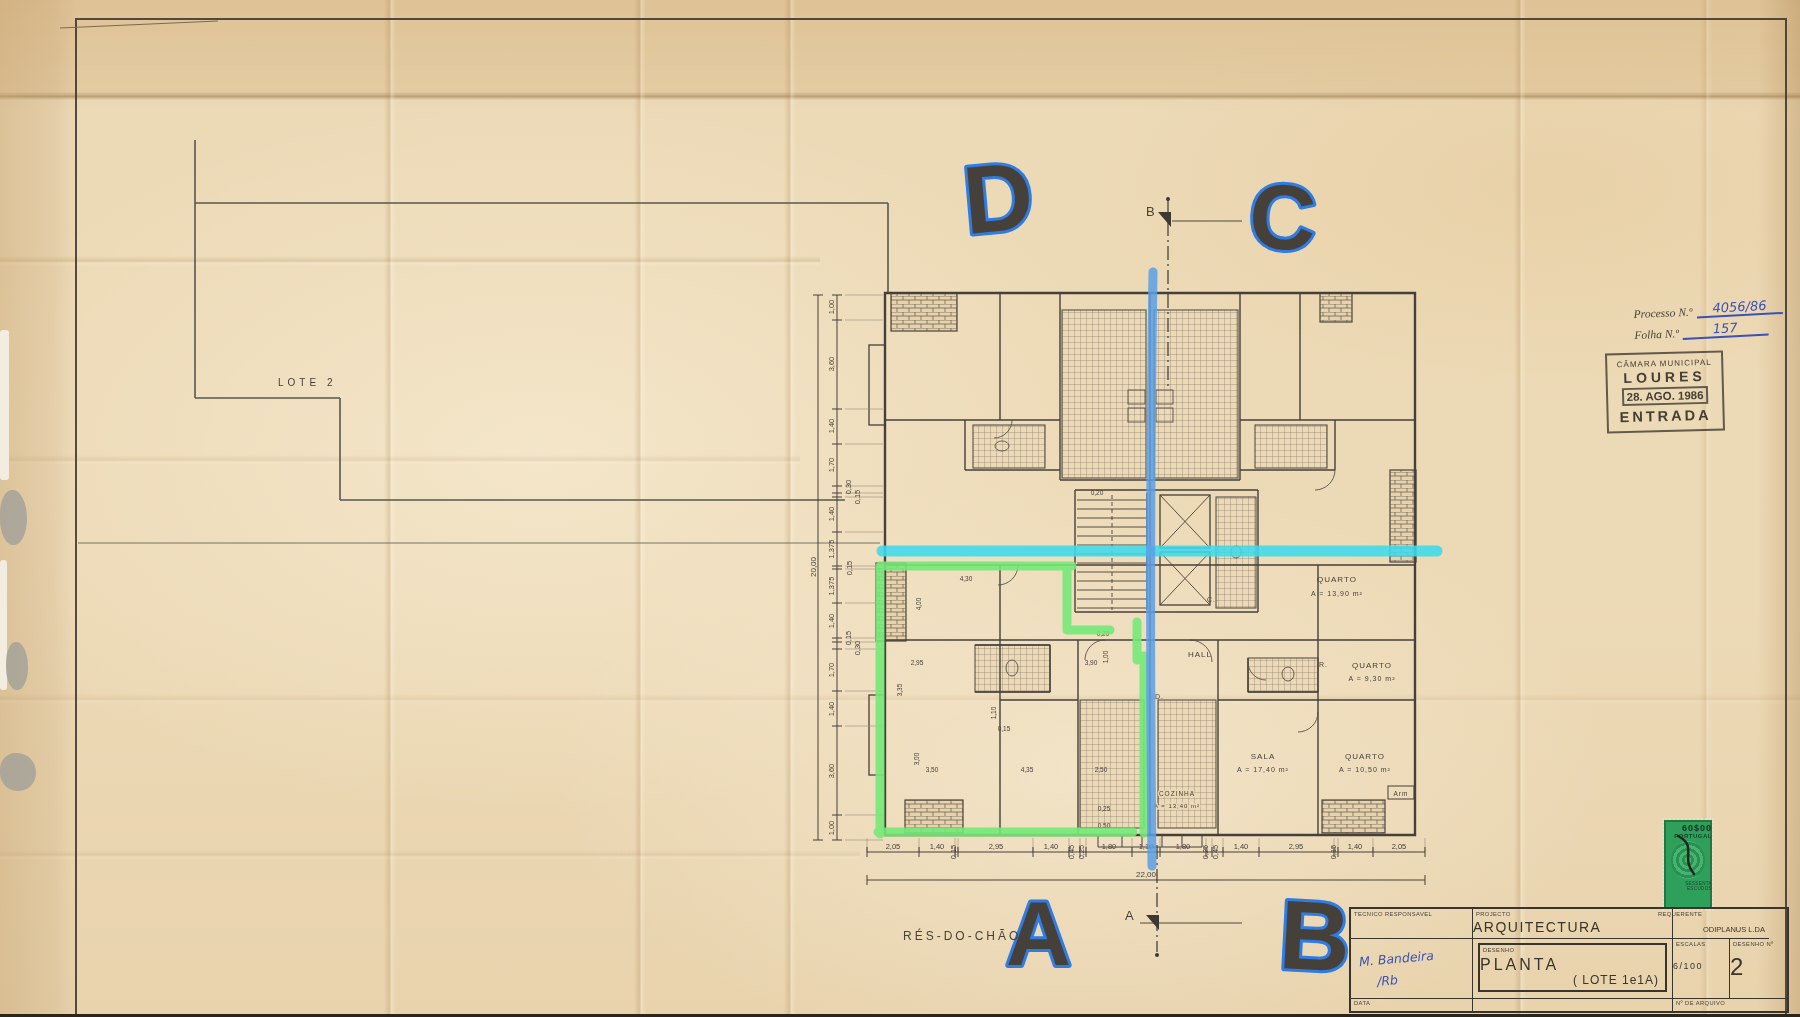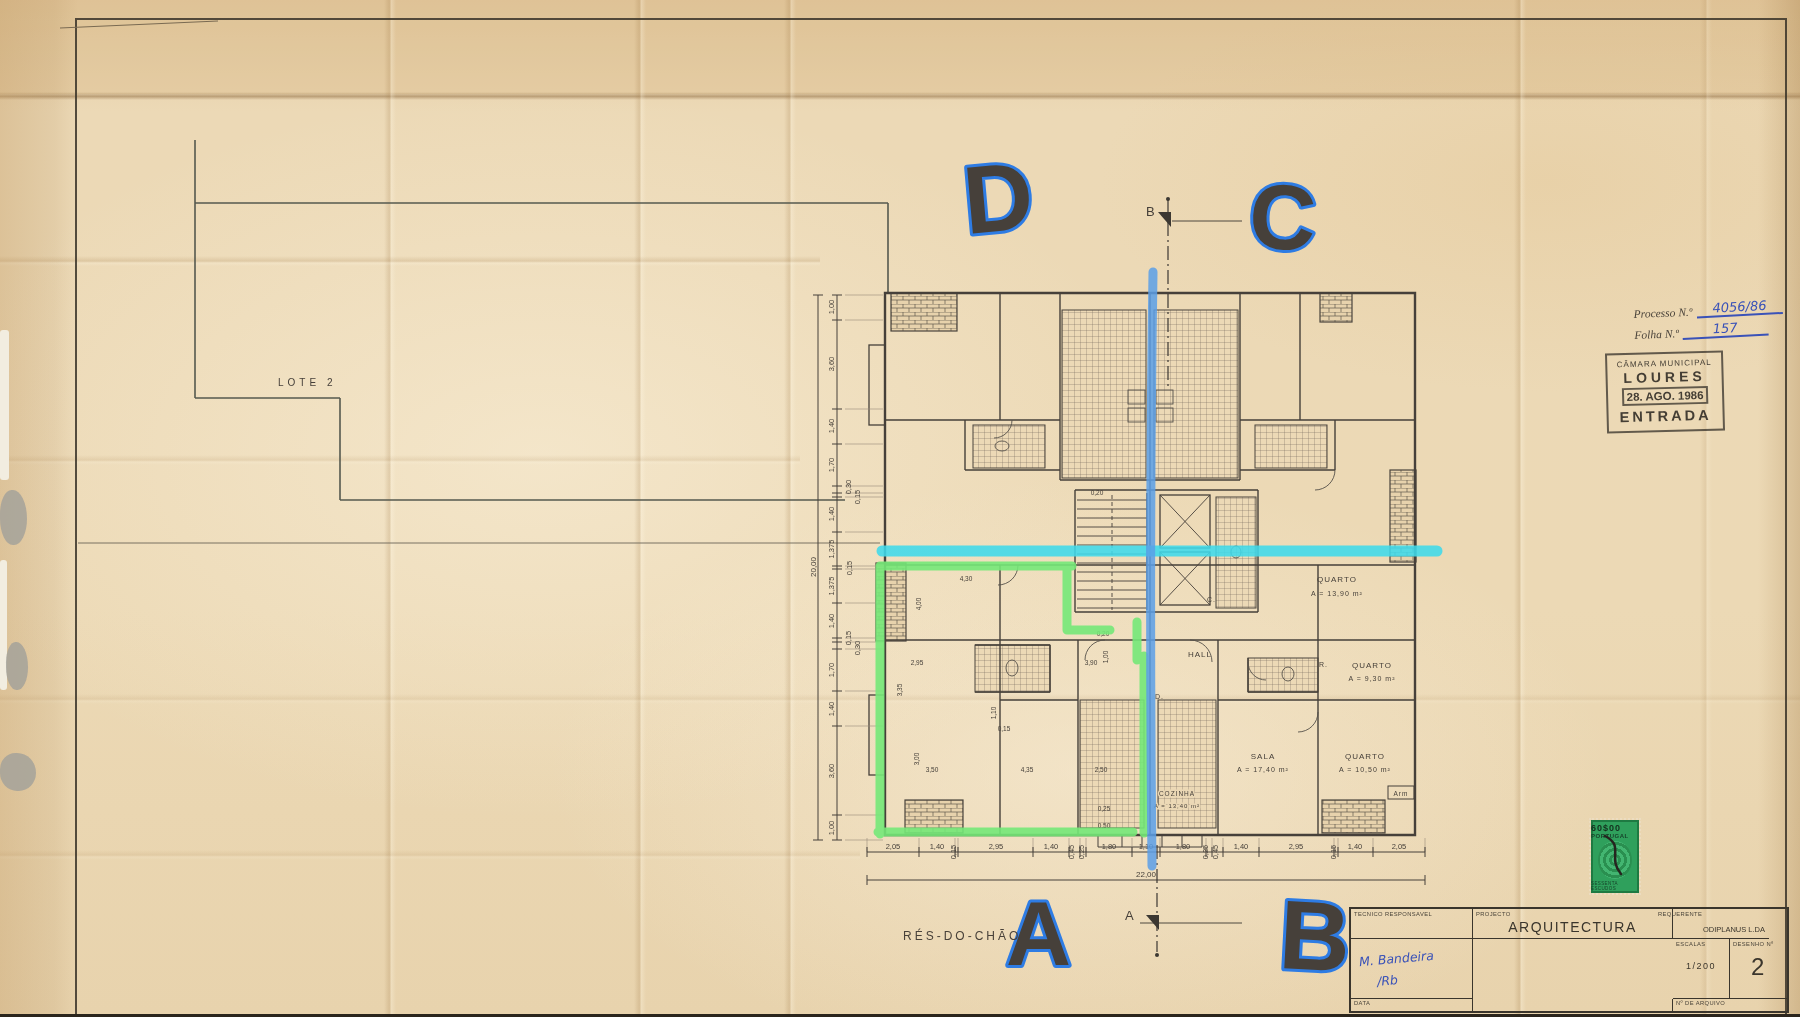--- a/index.html
+++ b/index.html
@@ -32,34 +32,34 @@
   .procval{font-family:"DejaVu Sans",sans-serif;font-style:italic;color:#3a52b8;font-size:13px;
     border-bottom:2px solid #3a52b8;min-width:86px;text-align:center;margin-left:4px;transform:rotate(-1deg)}
   
   .stamp{left:1606px;top:352px;width:106px;padding:5px 4px 6px 4px;border:2.5px solid rgba(44,40,34,.72);
     transform:rotate(-1.5deg);color:rgba(44,40,34,.88);text-align:center}
   .stamp .s1{font-size:8px;letter-spacing:1px;white-space:nowrap}
   .stamp .s2{font-size:14px;font-weight:bold;letter-spacing:4px;margin-top:1px}
   .stamp .s3{font-size:11.5px;font-weight:bold;border:2px solid rgba(44,40,34,.72);display:inline-block;padding:1px 3px;margin-top:2px;white-space:nowrap}
   .stamp .s4{font-size:14.5px;font-weight:bold;letter-spacing:3px;margin-top:3px}
   
-  .fiscal{left:1591px;top:820px;width:48px;height:73px;background:#2fa05c;outline:2px dotted #ecdcc0;
-    box-shadow:inset 0 0 0 2px #1e7a42;color:#14301e;text-align:left;overflow:hidden}
+  .fiscal{left:1664px;top:820px;width:48px;height:89px;background:#2fa05c;outline:2px dotted #ecdcc0;
+    box-shadow:inset 0 0 0 2px #1e7a42;color:#14301e;text-align:right;overflow:hidden}
   .fiscal .fv{font-size:9px;font-weight:bold;margin-top:3px;letter-spacing:1px}
   .fiscal .fc{font-size:6px;font-weight:bold;letter-spacing:.5px;color:#17442a}
   .fiscal .orn{width:34px;height:38px;margin:2px auto 0 auto;border-radius:50%;
     background:repeating-radial-gradient(circle at 50% 50%, #43b571 0 3px, #2a8f50 3px 6px)}
   .fiscal .fd{font-size:4.5px;letter-spacing:.4px;color:#17442a;margin-top:2px}
   .fiscal svg{position:absolute;left:0;top:0}
   
   .tb{left:1349px;top:907px;width:436px;height:102px;border:2px solid #3a352c;color:#3a352c}
   .tb .cell{position:absolute;box-sizing:border-box}
   .tb .lbl{position:absolute;left:3px;top:2px;font-size:5.8px;letter-spacing:.4px;color:#4a443a}
   .bd-r{border-right:1.6px solid #3a352c}.bd-b{border-bottom:1.6px solid #3a352c}
-  .tb .big{width:100%;text-align:center;letter-spacing:1.5px}
+  .tb .big{width:100%;text-align:left;letter-spacing:1.5px}
   .planta-box{position:absolute;left:5px;top:4px;right:5px;bottom:6px;border:2.5px solid #3a352c}
   .sig{position:absolute;left:8px;top:12px;color:#3a52b8;font-style:italic;font-size:12.5px;transform:rotate(-5deg);font-family:"DejaVu Sans",sans-serif;white-space:nowrap}
   .sig2{position:absolute;left:26px;top:34px;color:#3a52b8;font-style:italic;font-size:12.5px;transform:rotate(-5deg);font-family:"DejaVu Sans",sans-serif}
   
   text{fill:#46403a;font-family:"Liberation Sans",sans-serif}
   .mid{text-anchor:middle}
   .halo{paint-order:stroke;stroke:#ead7b4;stroke-width:3px}
 </style>
 </head>
 <body>
@@ -325,23 +325,30 @@
     </div>
     <div class="cell bd-b" style="left:304px;top:0;width:114px;height:30px">
       <span class="lbl">REQUERENTE</span>
       <div style="position:absolute;right:4px;bottom:4px;font-size:7.5px">ODIPLANUS  L.DA</div>
     </div>
 
     <div class="cell bd-r bd-b" style="left:0;top:30px;width:122px;height:60px">
       <div class="sig">M. Bandeira</div>
       <div class="sig2">/Rb</div>
     </div>
+    <div class="cell bd-r bd-b" style="left:122px;top:30px;width:200px;height:60px">
+      <div class="planta-box">
+        <span class="lbl">DESENHO</span>
+        <div class="big" style="margin-top:11px;font-size:16px;letter-spacing:3px">PLANTA</div>
+        <div style="position:absolute;right:6px;bottom:3px;font-size:12px;letter-spacing:1px">( LOTE  1e1A)</div>
+      </div>
+    </div>
     <div class="cell bd-r bd-b" style="left:322px;top:30px;width:57px;height:60px">
       <span class="lbl">ESCALAS</span>
-      <div class="big" style="margin-top:22px;font-size:9px">1/200</div>
+      <div class="big" style="margin-top:22px;font-size:9px">6/100</div>
     </div>
     <div class="cell bd-b" style="left:379px;top:30px;width:57px;height:60px">
       <span class="lbl">DESENHO Nº</span>
       <div class="big" style="margin-top:14px;font-size:24px">2</div>
     </div>
 
     <div class="cell bd-r" style="left:0;top:90px;width:122px;height:12px">
       <span class="lbl" style="top:1px">DATA</span>
     </div>
     <div class="cell bd-r" style="left:122px;top:90px;width:200px;height:12px"></div>

